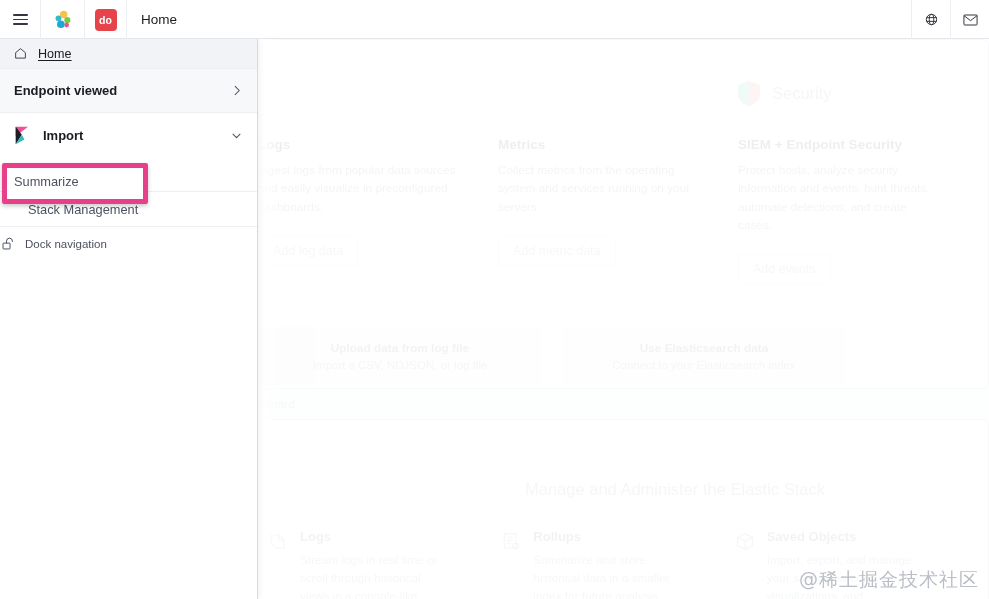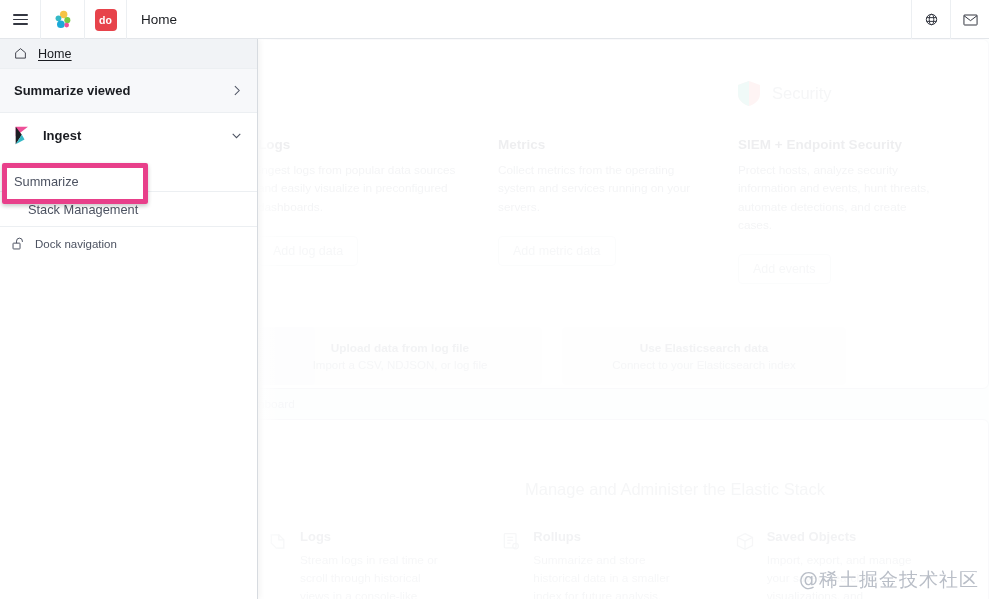--- a/index.html
+++ b/index.html
@@ -142,21 +142,21 @@
   .nav-sec-label { font-size: 13px; font-weight: 700; color: #1a1c21; }
   .nav-sec-right { margin-left: auto; display:flex; align-items:center; }
   .nav-kibana { height: 44px; display:flex; align-items:center; padding: 0 14px; gap: 12px; }
   .nav-kb-label { font-size: 13px; font-weight: 700; color: #1a1c21; }
   .nav-item {
     height: 34px; display: flex; align-items: center; padding-left: 28px;
     font-size: 12.8px; color: #4c5261;
   }
   .nav-divider { height: 1px; background: #eceff2; margin: 0; }
   .nav-dock {
-    height: 34px; display:flex; align-items:center; gap: 10px; padding-left: 11px;
+    height: 34px; display:flex; align-items:center; gap: 10px; padding-left: 1px;
     border-top: 1px solid #eceff2;
   }
   .nav-dock-label { font-size: 11.5px; color: #4c5261; }
 
   
   .highlight-box {
     position: absolute; left: 2px; top: 124px; width: 146px; height: 41px;
     border: 5px solid #e83f8a; border-radius: 2px; z-index: 35;
     box-shadow: 0 2px 4px rgba(0,0,0,0.22);
     background: transparent; pointer-events: none;
@@ -324,35 +324,35 @@
   <div class="sidebar">
 
     <div class="nav-home">
       <svg width="13" height="13" viewBox="0 0 24 24" fill="none" stroke="#343741" stroke-width="1.7">
         <path d="M3 10.5 L12 3 L21 10.5 V20.5 H3 Z"></path>
       </svg>
       <span class="nav-home-label">Home</span>
     </div>
 
     <div class="nav-section recent">
-      <span class="nav-sec-label">Summarize viewed</span>
+      <span class="nav-sec-label">Endpoint viewed</span>
       <span class="nav-sec-right">
         <svg width="13" height="13" viewBox="0 0 24 24" fill="none" stroke="#4c5261" stroke-width="1.9">
           <polyline points="9,4 17,12 9,20"></polyline>
         </svg>
       </span>
     </div>
 
     <div class="nav-kibana">
       <svg width="17" height="19" viewBox="0 0 24 28">
         <path d="M2 1 L20 1 L2 15 Z" fill="#ee5098"></path>
         <path d="M2 1 L2 27 L11 13 Z" fill="#1c1e23"></path>
         <path d="M2 27 L11 13 L15 20 Z" fill="#35b9c6"></path>
       </svg>
-      <span class="nav-kb-label">Ingest</span>
+      <span class="nav-kb-label">Import</span>
       <span class="nav-sec-right">
         <svg width="13" height="13" viewBox="0 0 24 24" fill="none" stroke="#4c5261" stroke-width="1.9">
           <polyline points="5,9 12,16 19,9"></polyline>
         </svg>
       </span>
     </div>
 
     <div class="nav-item">
       <span style="visibility:hidden">Discover</span>
     </div>

